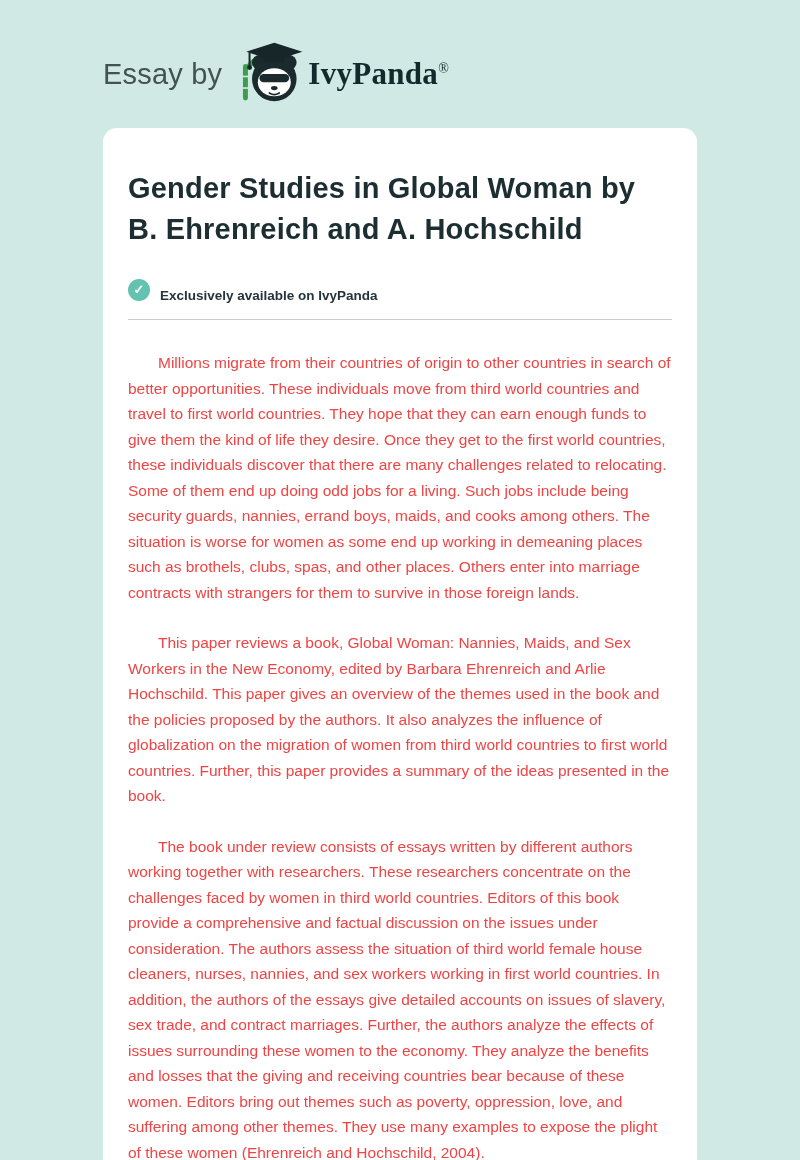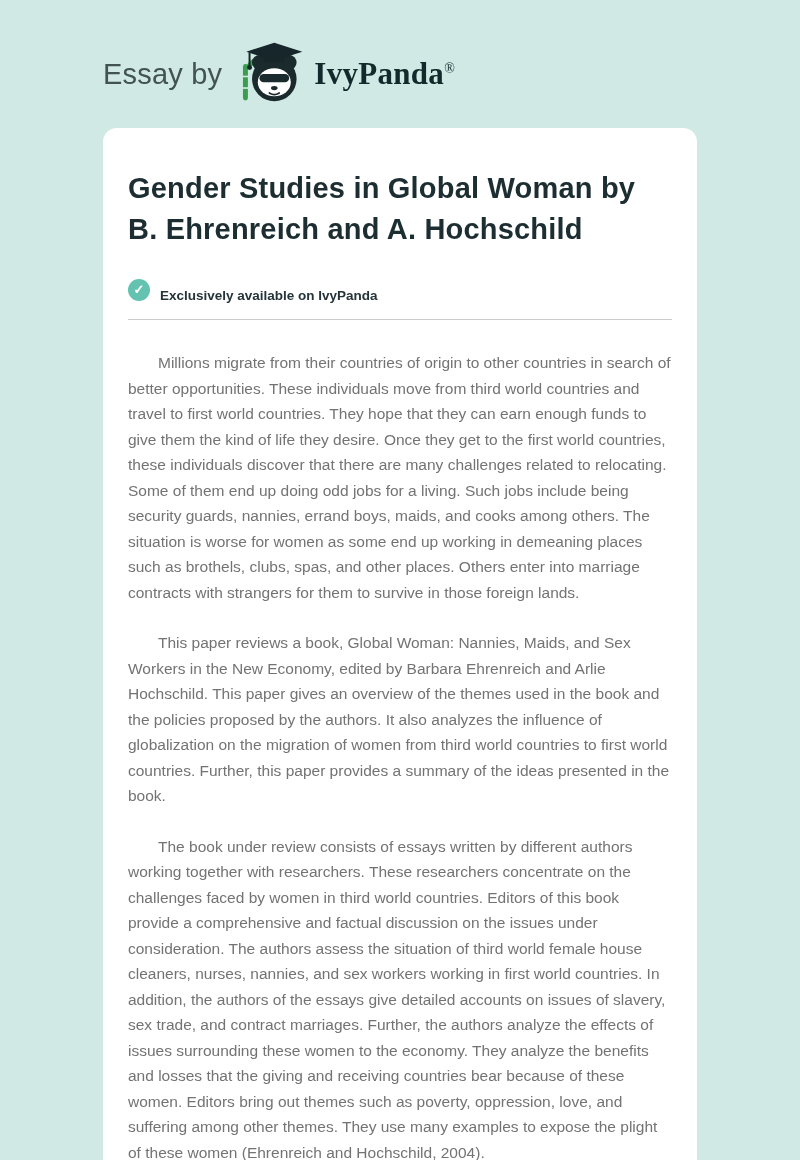--- a/index.html
+++ b/index.html
@@ -24,21 +24,21 @@
     height: 110px;
   }
   .essay-by {
     font-size: 29px;
     color: #43534f;
     letter-spacing: 0.2px;
   }
   .logo-wrap {
     display: flex;
     align-items: center;
-    gap: 10px;
+    gap: 4px;
   }
   .logo-svg { display: block; }
   .brand {
     font-family: "Liberation Serif", serif;
     font-weight: 700;
     font-size: 31px;
     color: #132a2c;
     letter-spacing: 0.3px;
   }
   .brand sup {
@@ -88,21 +88,21 @@
   }
   .divider {
     border: none;
     border-top: 1px solid #c9cdcc;
     margin: 0 0 30px 0;
   }
   .body-text p {
     margin: 0 0 25px 0;
     font-size: 15.5px;
     line-height: 25.5px;
-    color: #737373;
+    color: #ef4444;
     text-indent: 30px;
   }
   .body-text p:last-child { margin-bottom: 4px; }
 </style>
 </head>
 <body>
 
 <div class="page">
 
   <div class="header">

